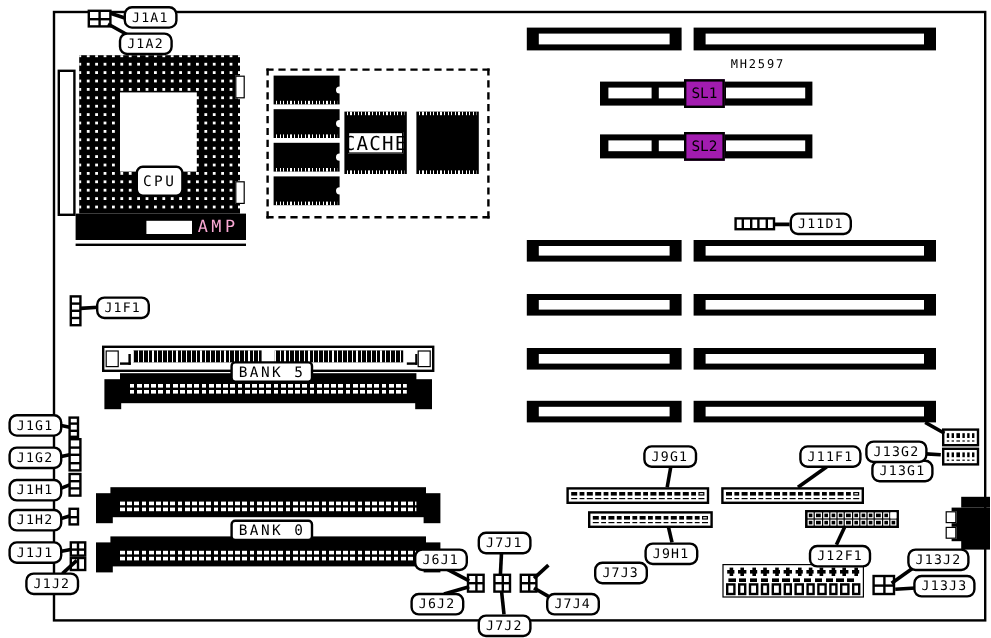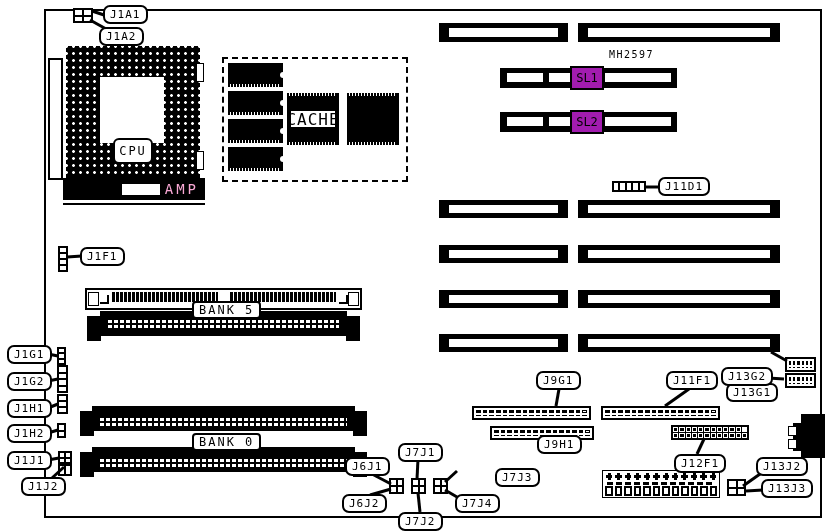--- a/index.html
+++ b/index.html
@@ -511,21 +511,21 @@
   <div class="callout" style="left:7px;top:424px;">J1H2</div>
   <div class="callout" style="left:7px;top:451px;">J1J1</div>
   <div class="callout" style="left:21px;top:477px;">J1J2</div>
   <div class="callout" style="left:345px;top:457px;">J6J1</div>
   <div class="callout" style="left:342px;top:494px;">J6J2</div>
   <div class="callout" style="left:398px;top:443px;">J7J1</div>
   <div class="callout" style="left:398px;top:512px;">J7J2</div>
   <div class="callout" style="left:455px;top:468px;margin-left:40px;">J7J3</div>
   <div class="callout" style="left:455px;top:494px;">J7J4</div>
   <div class="callout" style="left:536px;top:371px;">J9G1</div>
-  <div class="callout" style="left:537px;top:435px;">J9H1</div>
+  <div class="callout" style="left:537px;top:452px;">J9H1</div>
   <div class="callout" style="left:658px;top:177px;">J11D1</div>
   <div class="callout" style="left:666px;top:371px;">J11F1</div>
   <div class="callout" style="left:674px;top:454px;">J12F1</div>
   <div class="callout" style="left:726px;top:339px;margin-top:44px;">J13G1</div>
   <div class="callout" style="left:721px;top:367px;">J13G2</div>
   <div class="callout" style="left:756px;top:457px;">J13J2</div>
   <div class="callout" style="left:761px;top:479px;">J13J3</div>
 
 </div>
 

